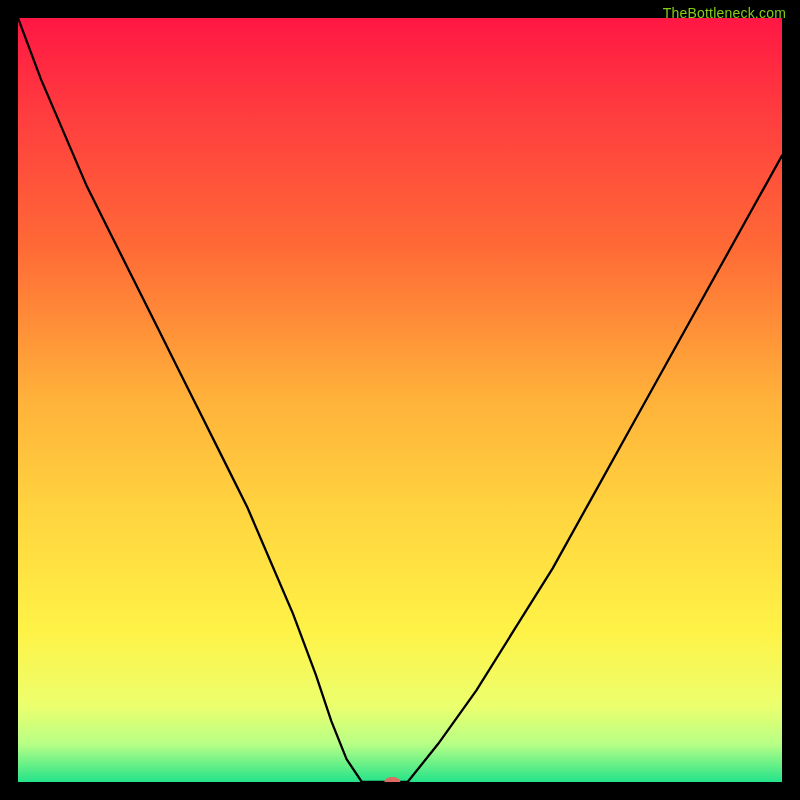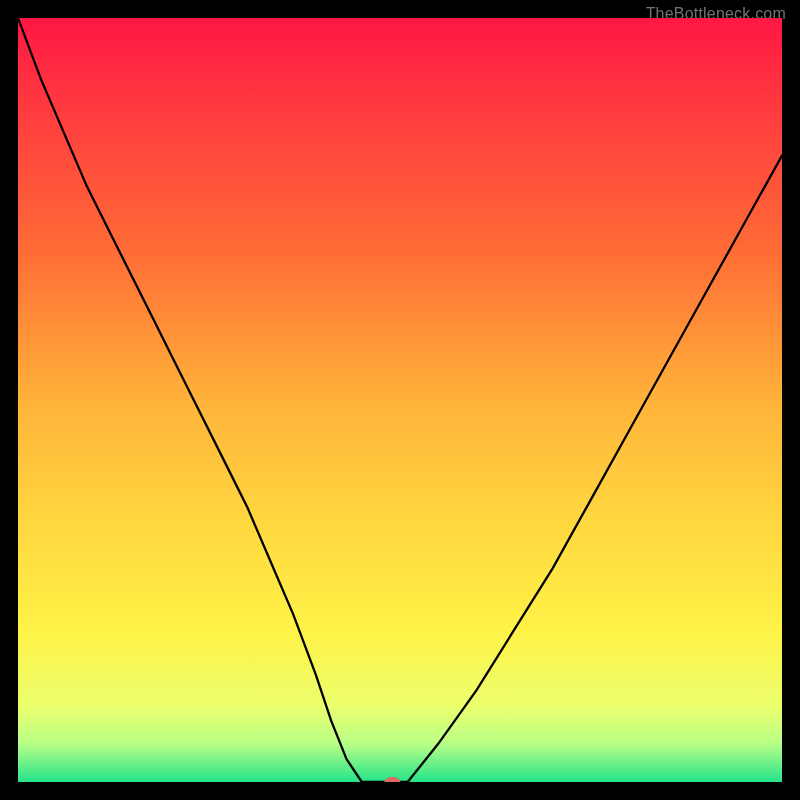--- a/index.html
+++ b/index.html
@@ -22,22 +22,22 @@
     position: absolute;
     left: 18px;
     top: 18px;
     width: 764px;
     height: 764px;
   }
   .watermark {
     position: absolute;
     top: 5px;
     right: 14px;
-    color: #737373;
-    font-size: 16px;
+    color: #84cc16;
+    font-size: 14px;
     font-weight: 500;
     letter-spacing: 0.2px;
     user-select: none;
   }
 </style>
 </head>
 <body>
 
 <div class="frame">
 

